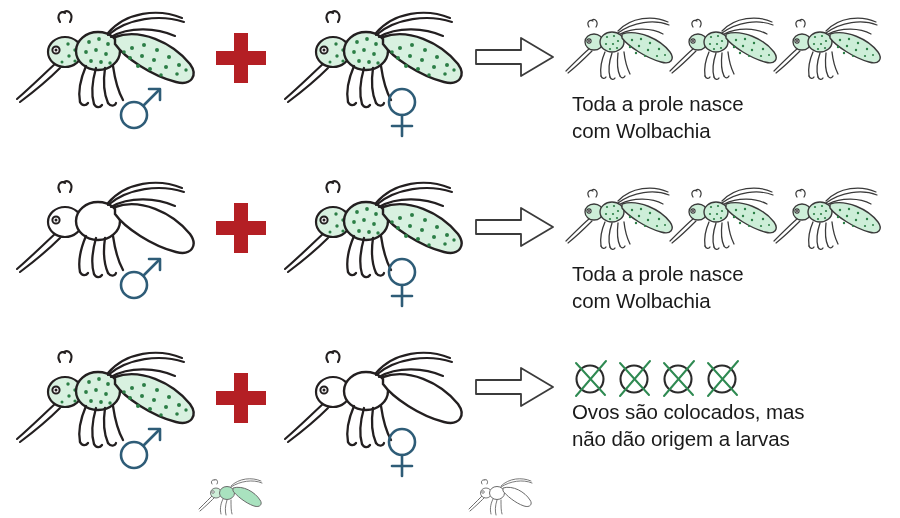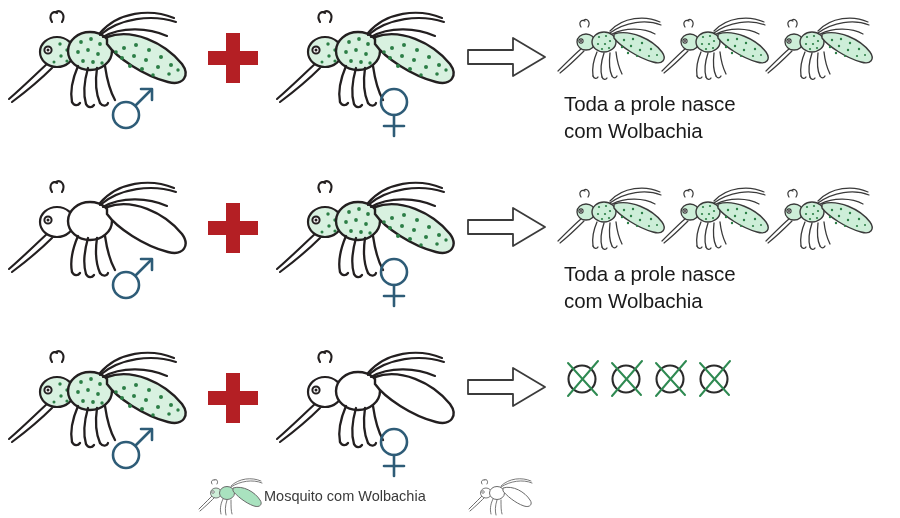--- a/index.html
+++ b/index.html
@@ -14,21 +14,21 @@
   }
   #diagram {
     position: relative;
     width: 900px;
     height: 518px;
     background: #ffffff;
     overflow: hidden;
   }
   .row {
     position: absolute;
-    left: 0;
+    left: 8px;
     width: 828px;
     height: 170px;
   }
   #row-1 { top: 0; }
   #row-2 { top: 170px; }
   #row-3 { top: 340px; }
 
   .parent-slot, .cross-slot, .arrow-slot, .result-slot {
     position: absolute;
   }
@@ -823,20 +823,22 @@
           <path d="M2 5 L31 37" fill="none" stroke="#2f8a52" stroke-width="2" stroke-linecap="round"></path>
         </g>
         <g transform="translate(132,0)">
           <circle cx="16" cy="21" r="13.5" fill="none" stroke="#2b2b2b" stroke-width="2.1"></circle>
           <path d="M2 38 L32 3" fill="none" stroke="#2f8a52" stroke-width="2" stroke-linecap="round"></path>
           <path d="M2 5 L31 37" fill="none" stroke="#2f8a52" stroke-width="2" stroke-linecap="round"></path>
         </g>
       </svg>
     </div>
 
+    <div class="caption" style="top:58px;"><span>Ovos são colocados, mas</span>
+<span>não dão origem a larvas</span></div>
   </div>
 
   <div class="legend">
 
     <div class="legend-entry" id="legend-entry-with">
       <svg width="56" height="40" viewBox="0 0 56 40">
         <g fill="none" stroke="#6b6b6b" stroke-width="1" stroke-linecap="round">
           <path d="M14 8 C12 5, 15 3, 17 4"></path>
             <path d="M19 8 C21 5, 18 2, 16 4"></path>
           <path d="M1 33 C7 27, 12 22, 16 18"></path>
@@ -849,21 +851,20 @@
         <g fill="none" stroke="#6b6b6b" stroke-width="0.9" stroke-linecap="round">
           <path d="M33 10 C41 2, 54 1, 63 5"></path>
             <path d="M33 11 C42 5, 55 3, 64 7"></path>
         </g>
         <g fill="none" stroke="#6b6b6b" stroke-width="0.9" stroke-linecap="round">
           <path d="M25 23 C22 29, 22 34, 23 38"></path>
             <path d="M29 24 C27 30, 27 35, 28 39"></path>
           <path d="M33 24 C33 30, 33 35, 34 38"></path>
         </g>
       </svg>
-      <span class="legend-label">Mosquito com Wolbachia</span>
     </div>
 
     <div class="legend-entry" id="legend-entry-without">
       <svg width="56" height="40" viewBox="0 0 56 40">
         <g fill="none" stroke="#6b6b6b" stroke-width="1" stroke-linecap="round">
           <path d="M14 8 C12 5, 15 3, 17 4"></path>
             <path d="M19 8 C21 5, 18 2, 16 4"></path>
           <path d="M1 33 C7 27, 12 22, 16 18"></path>
             <path d="M2 35 C9 29, 14 24, 17 21"></path>
         </g>

